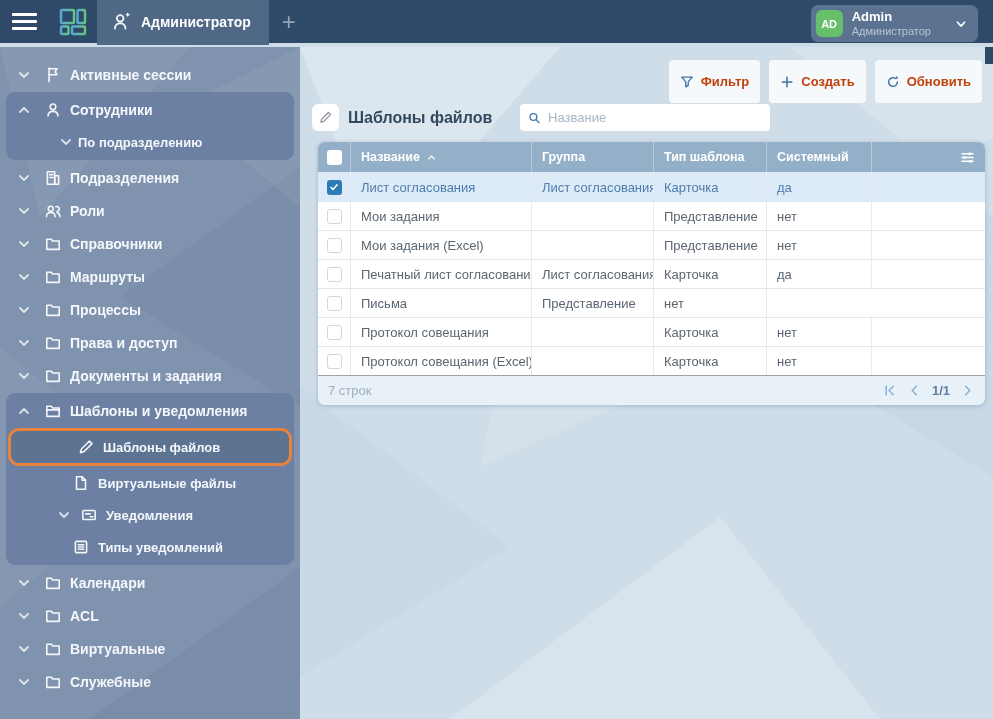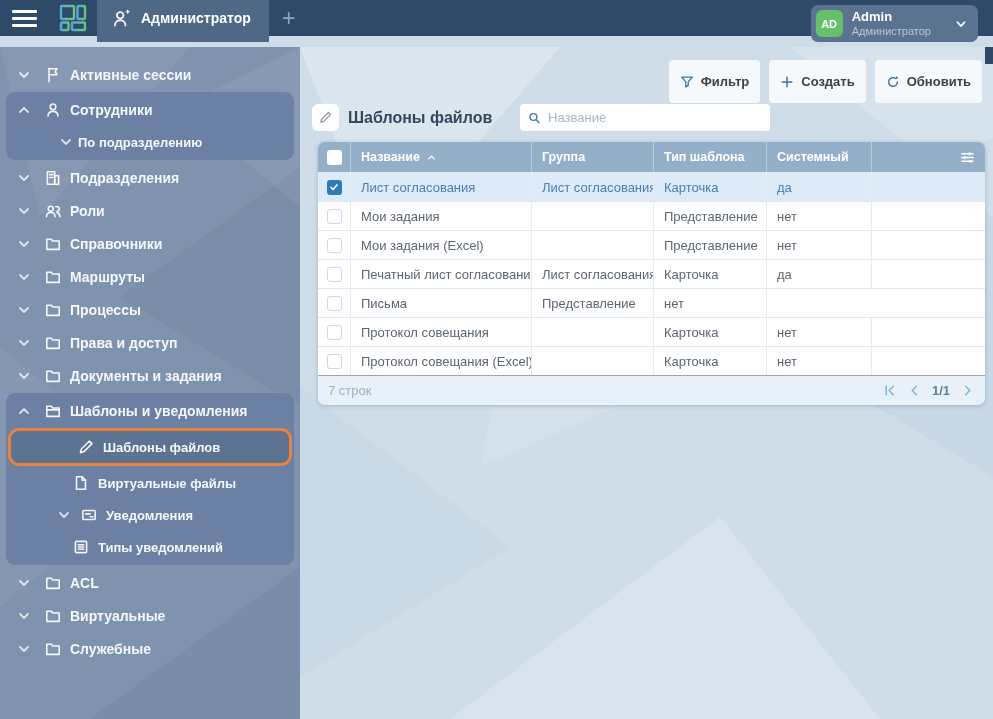--- a/index.html
+++ b/index.html
@@ -1,20 +1,20 @@
 <!DOCTYPE html>
 <html><head>
 <meta charset="utf-8">
 <style>
   * { margin:0; padding:0; box-sizing:border-box; }
   html,body { width:993px; height:719px; overflow:hidden; font-family:"Liberation Sans", sans-serif; }
   body { background:#cfdde9; position:relative; }
 
   
-  .topbar { position:absolute; left:0; top:0; width:993px; height:36px; background:#2e4a68; display:flex; align-items:center; z-index:30; }
+  .topbar { position:absolute; left:0; top:0; width:993px; height:43px; background:#2e4a68; display:flex; align-items:center; z-index:30; }
   .hamburger { width:48px; height:47px; display:flex; flex-direction:column; justify-content:center; align-items:center; gap:4px; cursor:pointer; }
   .hamburger span { display:block; width:25px; height:3px; background:#ffffff; border-radius:1px; }
   .logo-box { width:49px; height:47px; display:flex; align-items:center; justify-content:center; }
   .tab { height:47px; padding:0 18px 0 14px; display:flex; align-items:center; gap:9px; background:#4e6886; color:#fff; font-size:14px; font-weight:700; }
   .newtab { width:40px; height:47px; display:flex; align-items:center; justify-content:center; color:#93a3b8; font-size:24px; font-weight:400; }
   .user-widget { position:absolute; right:15px; top:5px; height:37px; background:#5b7290; border-radius:7px; display:flex; align-items:center; padding:0 10px 0 5px; gap:9px; }
   .avatar { width:27px; height:27px; border-radius:6px; background:#66c06b; color:#fff; font-size:11px; font-weight:700; display:flex; align-items:center; justify-content:center; }
   .user-texts { display:flex; flex-direction:column; line-height:1.15; }
   .user-name { color:#fff; font-size:13px; font-weight:700; }
   .user-role { color:#b9c4d4; font-size:11px; }
@@ -38,21 +38,21 @@
   .child-c .chev { margin-left:0; margin-right:8px; }
   .child-c .nico { margin-right:8px; }
   .nav-selected { background:#5d7392; border:3px solid #e8823c; border-radius:11px; margin:1px 2px; height:38px !important; }
   .ic { stroke:rgba(255,255,255,.92); fill:none; stroke-width:1.4; stroke-linecap:round; stroke-linejoin:round; }
   .chev-ic { stroke:rgba(255,255,255,.75); fill:none; stroke-width:1.8; stroke-linecap:round; stroke-linejoin:round; }
 
   
   .main { position:absolute; left:300px; top:47px; width:693px; height:672px; background:#cfdde9; z-index:5; }
   .main .poly { position:absolute; inset:0; }
   .toolbar { position:absolute; top:13px; right:11px; display:flex; gap:9px; z-index:3; }
-  .btn { height:43px; background:rgba(248,251,253,.92); border:none; border-radius:4px; display:flex; align-items:center; gap:7px; padding:0 11px; color:#404040; font-family:"Liberation Sans",sans-serif; font-size:13px; font-weight:700; cursor:pointer; }
+  .btn { height:43px; background:rgba(248,251,253,.92); border:none; border-radius:4px; display:flex; align-items:center; gap:7px; padding:0 11px; color:#c2410c; font-family:"Liberation Sans",sans-serif; font-size:13px; font-weight:700; cursor:pointer; }
   .title-row { position:absolute; top:57px; left:12px; display:flex; align-items:center; z-index:3; }
   .title-badge { width:27px; height:27px; background:#fff; border-radius:6px; display:flex; align-items:center; justify-content:center; margin-right:9px; }
   .page-title { font-size:16px; font-weight:700; color:#33485f; margin-right:28px; }
   .search-box { width:250px; height:27px; background:#fff; border-radius:4px; display:flex; align-items:center; padding:0 8px; gap:7px; }
   .search-box input { border:none; outline:none; background:transparent; width:100%; font-family:"Liberation Sans",sans-serif; font-size:13px; color:#44515e; }
   .search-box input::placeholder { color:#a8b6c4; }
 
   
   .table { position:absolute; left:18px; top:95px; width:667px; border-radius:7px; overflow:hidden; box-shadow:0 1px 4px rgba(49,78,112,.28); z-index:3; }
   .thead, .tr { display:grid; grid-template-columns:32px 181px 122px 113px 105px 1fr; align-items:stretch; }
@@ -304,20 +304,31 @@
         <svg class="nico" width="18" height="18" viewBox="0 0 16 16">
             <g class="ic">
               <rect x="3" y="3" width="10" height="10" rx="1"></rect>
               <path d="M5.5 6 h5 M5.5 8 h5 M5.5 10 h5"></path>
             </g>
           </svg>
         <span>Типы уведомлений</span>
       </div>
     </div>
 
+    <div class="nav-row">
+      <svg class="chev" width="16" height="16" viewBox="0 0 16 16">
+          <polyline class="chev-ic" points="4,6 8,10 12,6"></polyline>
+        </svg>
+      <svg class="nico" width="18" height="18" viewBox="0 0 16 16">
+          <g class="ic">
+            <path d="M2.5 12.8 V3.8 h4 l1.2 1.6 h5.8 v7.4 Z"></path>
+          </g>
+        </svg>
+      <span>Календари</span>
+    </div>
 
     <div class="nav-row">
       <svg class="chev" width="16" height="16" viewBox="0 0 16 16">
           <polyline class="chev-ic" points="4,6 8,10 12,6"></polyline>
         </svg>
       <svg class="nico" width="18" height="18" viewBox="0 0 16 16">
           <g class="ic">
             <path d="M2.5 12.8 V3.8 h4 l1.2 1.6 h5.8 v7.4 Z"></path>
           </g>
         </svg>

